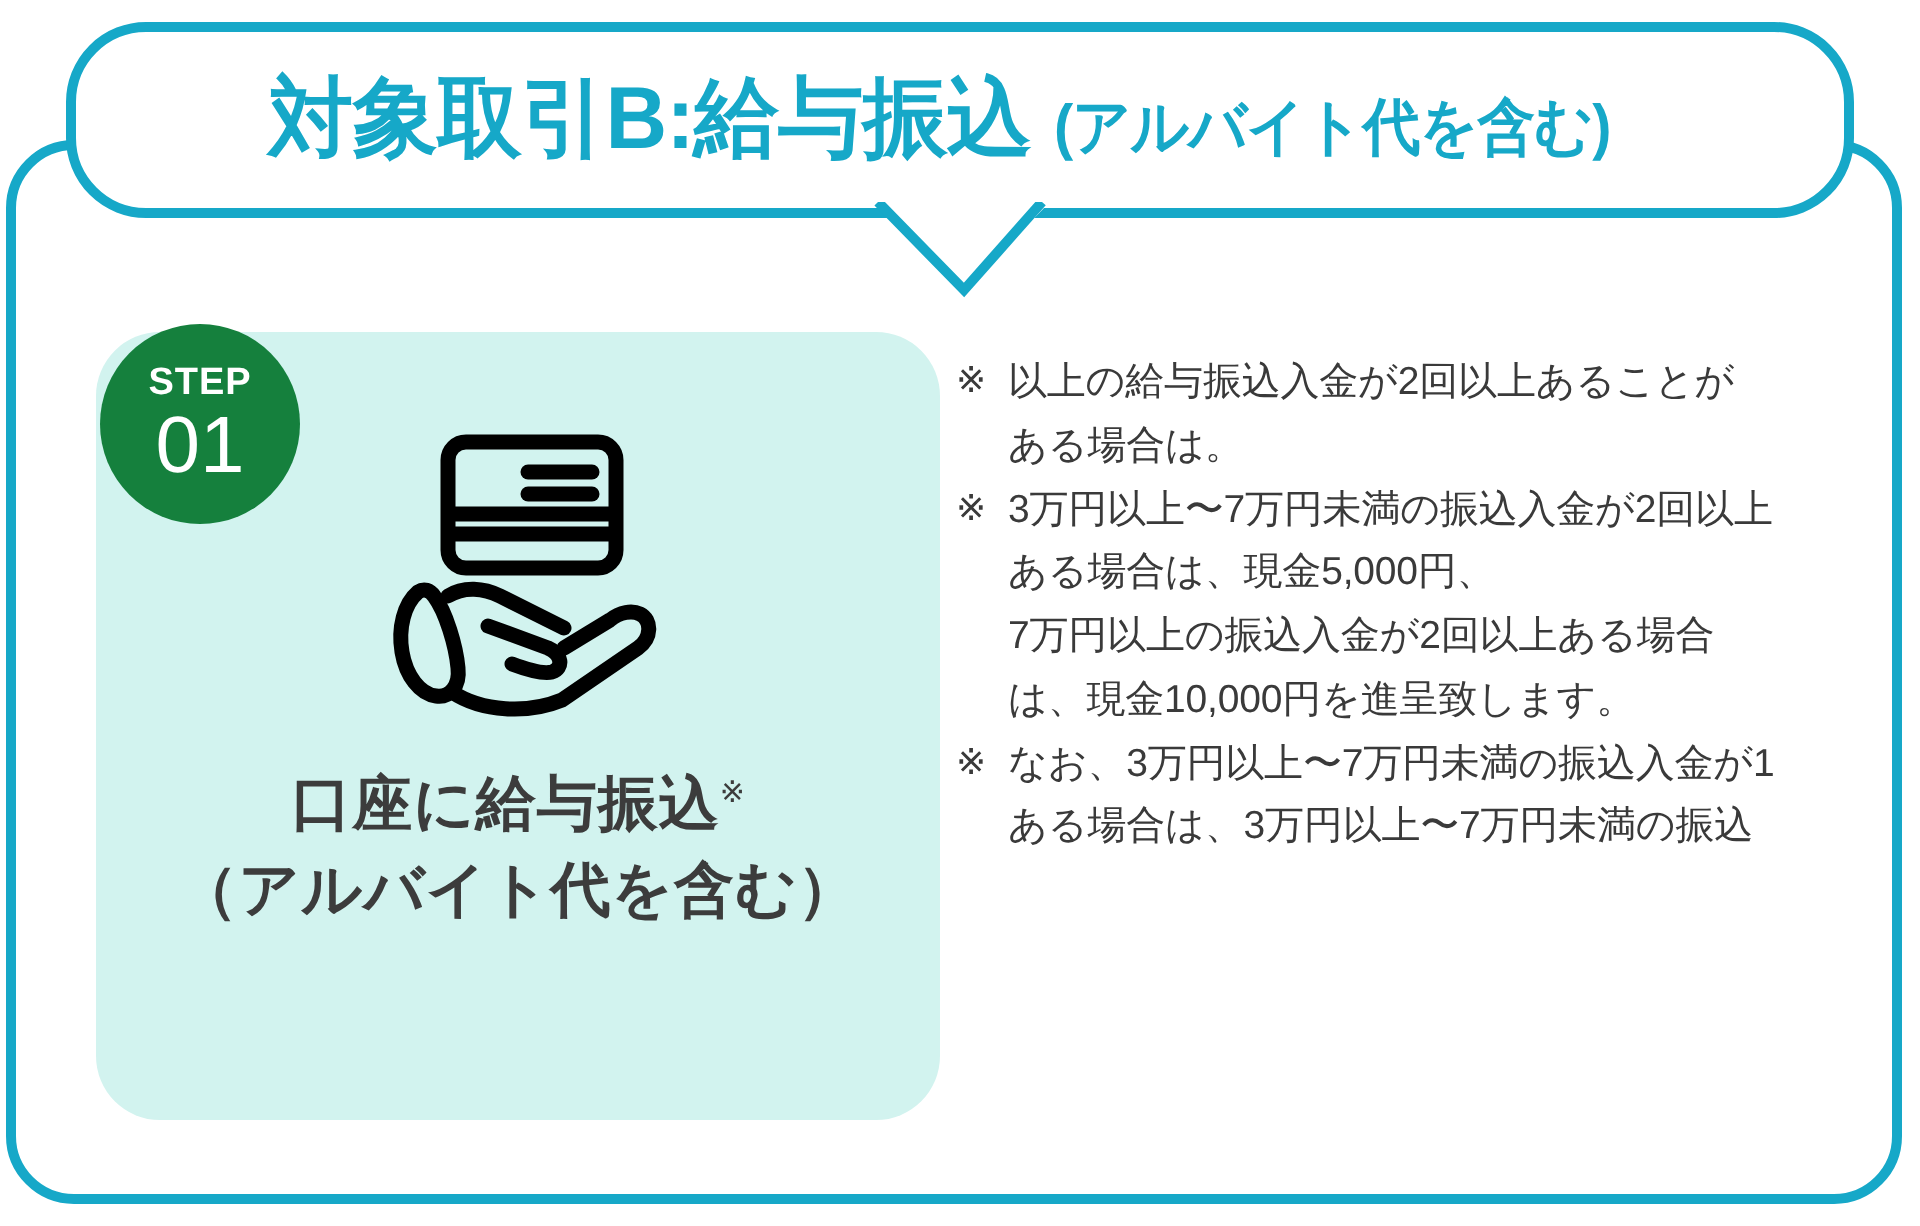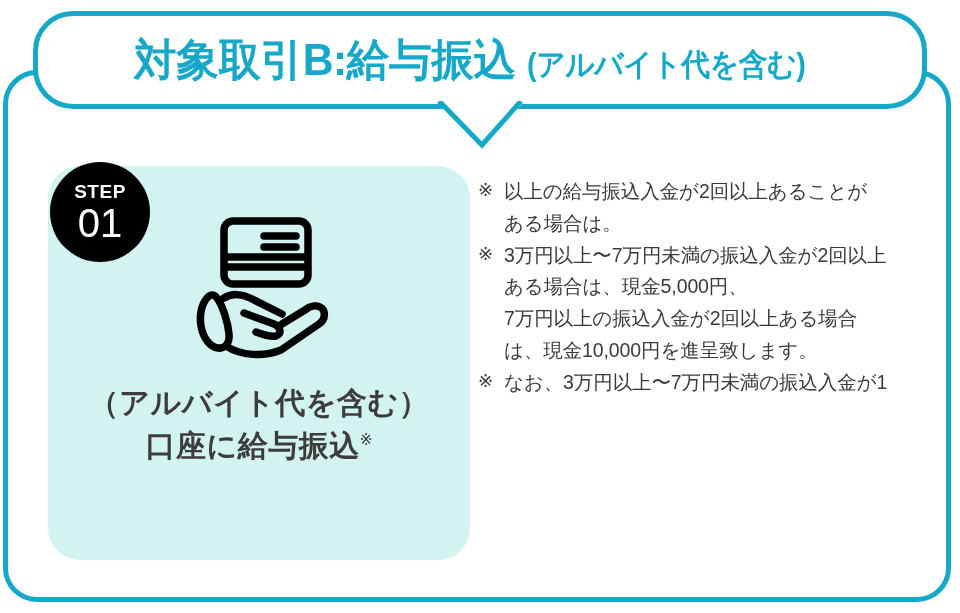--- a/index.html
+++ b/index.html
@@ -71,21 +71,21 @@
     border-radius:32px;
     z-index:2;
   }
 
   
   .step-badge{
     position:absolute;
     left:50px;top:162px;
     width:100px;height:100px;
     border-radius:50%;
-    background:#000000;
+    background:#15803d;
     z-index:4;
     display:flex;
     flex-direction:column;
     align-items:center;
     justify-content:center;
     color:#ffffff;
   }
   .step-word{
     font-size:19px;
     font-weight:bold;
@@ -197,24 +197,24 @@
       <path d="M23 80 C16 86 13 98 15 110 C17 122 24 131 32 132 C39 133 44 127 43 118 C42 107 37 90 31 82 C29 79 26 78 23 80 Z"></path>
 
       <path d="M38 82 C46 77 56 78 64 82 L96 98"></path>
       <path d="M58 97 L88 108 C95 111 96 118 90 120 C86 121 78 119 70 116"></path>
 
       <path d="M40 130 C55 140 78 141 95 134 L133 108 C140 103 140 94 134 91 C130 89 124 90 119 94 L96 108"></path>
     </svg>
   </div>
 
   <div class="caption">
-    <div class="caption-line">（アルバイト代を含む）</div>
     <div class="caption-line">
       <span>口座に給与振込</span><span class="sup">※</span>
     </div>
+    <div class="caption-line">（アルバイト代を含む）</div>
   </div>
 
   <div class="notes">
 
     <div class="note-item">
       <div class="note-mark">※</div>
       <div class="note-body">
         <div class="note-line">以上の給与振込入金が2回以上あることが</div>
         <div class="note-line">ある場合は。</div>
       </div>
@@ -227,18 +227,19 @@
         <div class="note-line">ある場合は、現金5,000円、</div>
         <div class="note-line">7万円以上の振込入金が2回以上ある場合</div>
         <div class="note-line">は、現金10,000円を進呈致します。</div>
       </div>
     </div>
 
     <div class="note-item">
       <div class="note-mark">※</div>
       <div class="note-body">
         <div class="note-line">なお、3万円以上〜7万円未満の振込入金が1</div>
+        <div class="note-line">ある場合は、3万円以上〜7万円未満の振込</div>
       </div>
     </div>
 
   </div>
 
 </div>
 
 </body></html>

